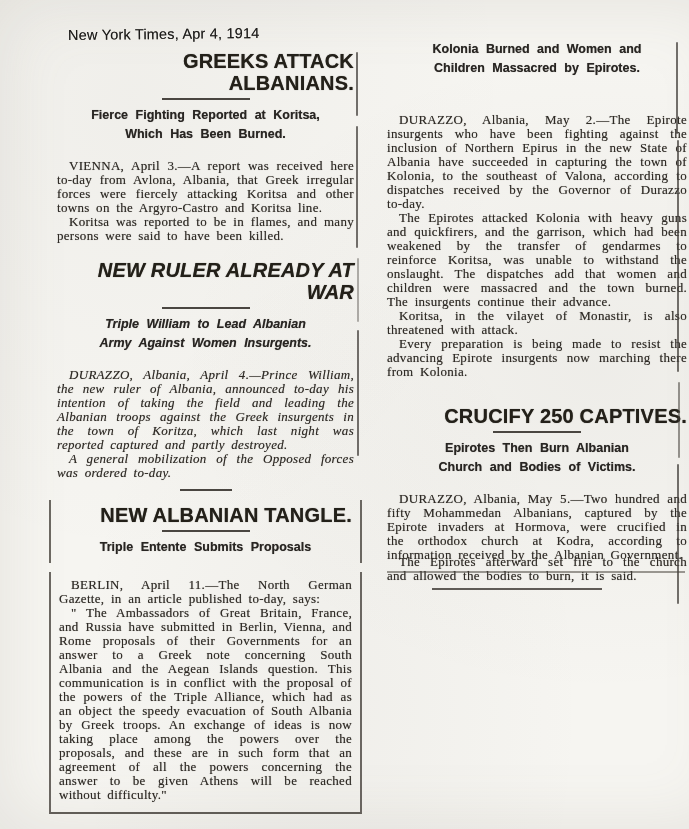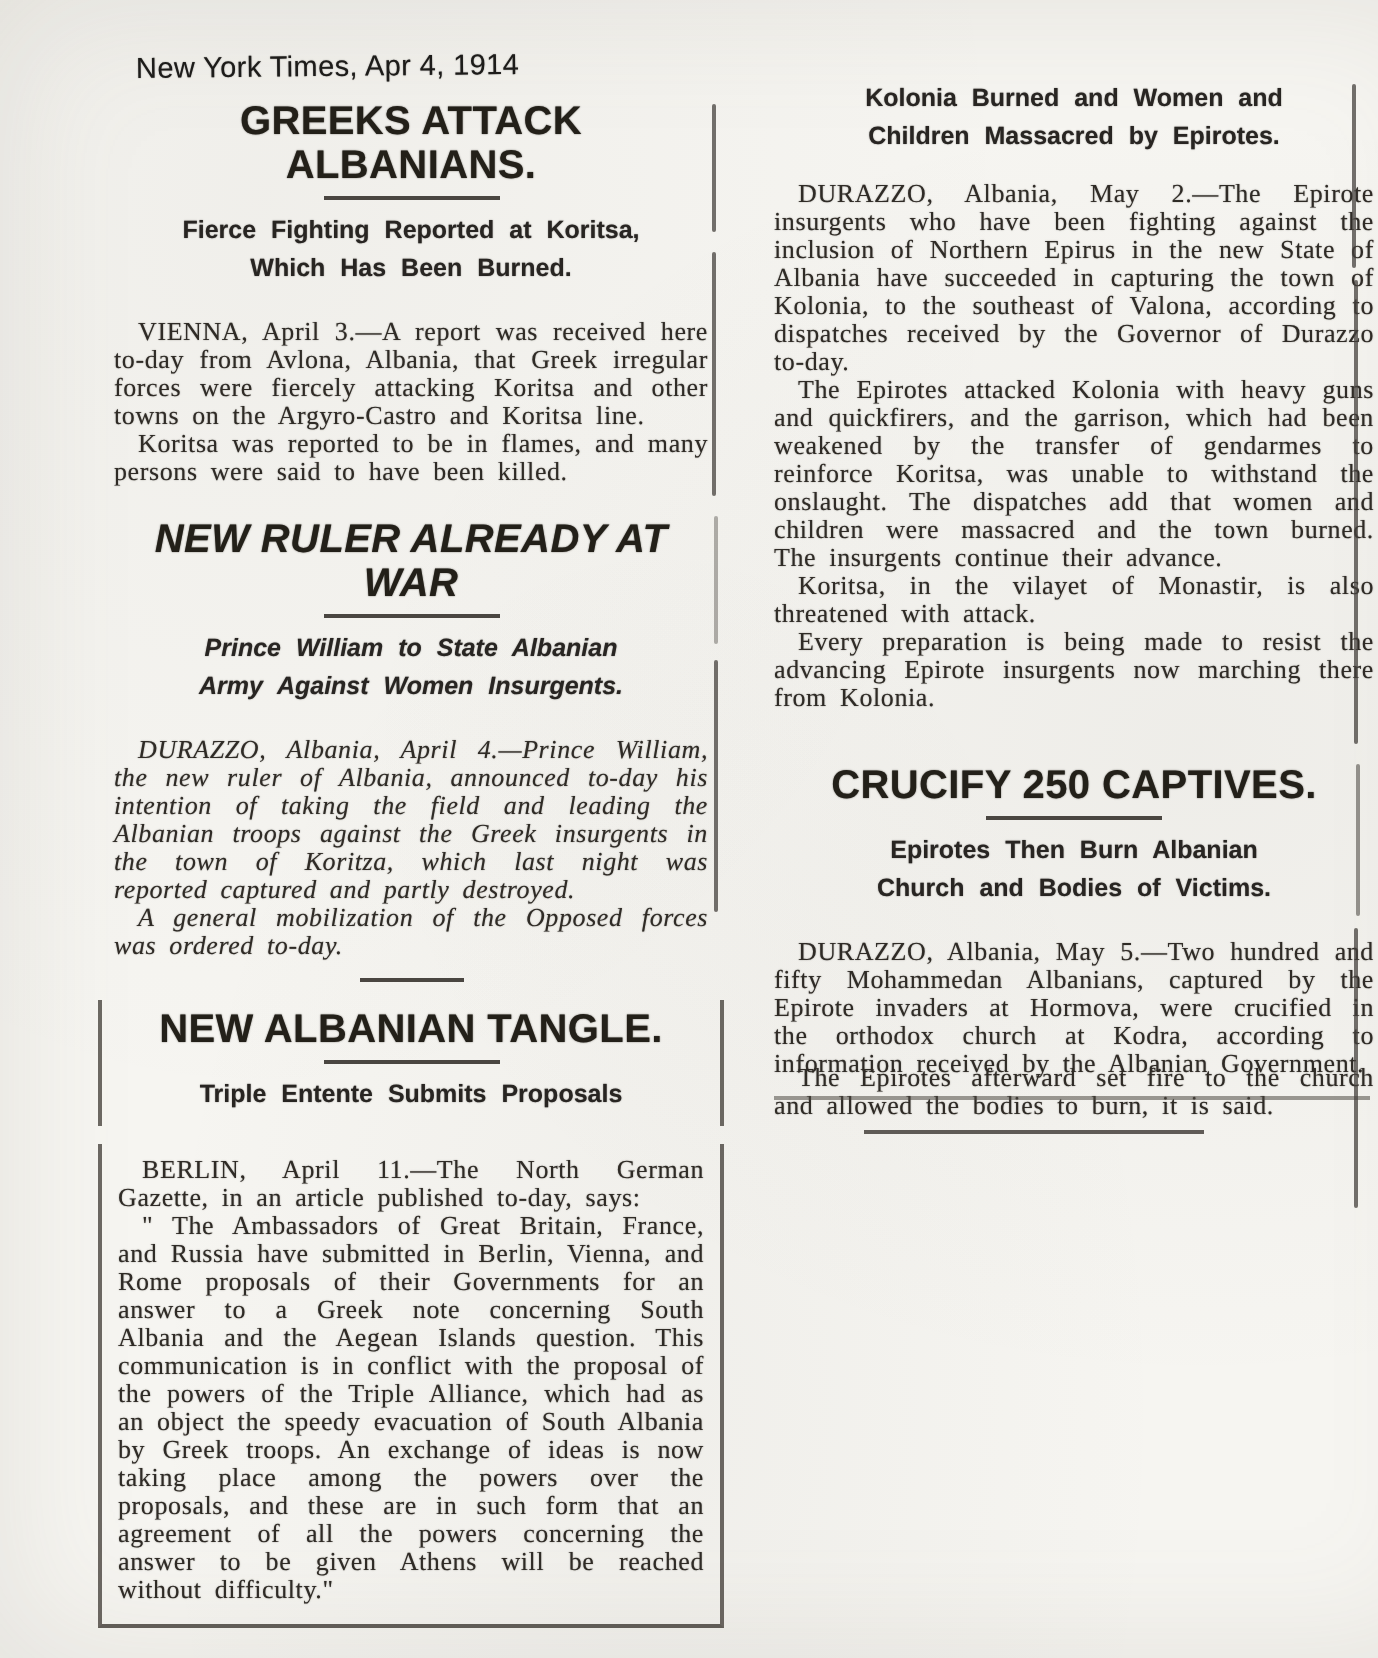--- a/index.html
+++ b/index.html
@@ -25,21 +25,21 @@
     letter-spacing:0.2px;
     text-shadow:0 0 0.6px rgba(30,28,26,0.6);
   }
   .col { position:absolute; }
   .col-left  { left:57px;  top:50px; width:297px; }
   .col-right { left:387px; top:40px; width:300px; }
 
   .headline {
     font-family:"Liberation Sans", sans-serif;
     font-weight:700; font-size:20px; line-height:22px;
-    letter-spacing:0.2px; text-align:center;
+    letter-spacing:0.2px; text-align:right;
     color:#232019; margin:0;
     text-shadow:0 0 0.8px rgba(35,32,25,0.7);
   }
   .headline-rule {
     width:88px; height:2px; background:#4a4641;
     margin:4px auto 6px auto;
   }
   .subhead { margin:0; }
   .subhead span {
     display:block;
@@ -117,21 +117,21 @@
         <span>Which Has Been Burned.</span>
       </h2>
       <p class="body-par par-gap">VIENNA, April 3.—A report was received here to-day from Avlona, Albania, that Greek irregular forces were fiercely attacking Koritsa and other towns on the Argyro-Castro and Koritsa line.</p>
       <p class="body-par">Koritsa was reported to be in flames, and many persons were said to have been killed.</p>
     </section>
 
     <section class="section-2">
       <h1 class="headline">NEW RULER ALREADY AT WAR</h1>
       <div class="headline-rule"></div>
       <h2 class="subhead">
-        <span>Prince William to State Albanian</span>
+        <span>Triple William to Lead Albanian</span>
         <span>Army Against Women Insurgents.</span>
       </h2>
       <p class="body-par par-gap">DURAZZO, Albania, April 4.—Prince William, the new ruler of Albania, announced to-day his intention of taking the field and leading the Albanian troops against the Greek insurgents in the town of Koritza, which last night was reported captured and partly destroyed.</p>
       <p class="body-par">A general mobilization of the Opposed forces was ordered to-day.</p>
       <div class="mini-divider"></div>
     </section>
 
     <section>
       <div class="boxed-head">
         <h1 class="headline">NEW ALBANIAN TANGLE.</h1>
@@ -148,21 +148,21 @@
 
   </div>
 
   <div class="col col-right">
 
     <section>
       <h2 class="subhead">
         <span>Kolonia Burned and Women and</span>
         <span>Children Massacred by Epirotes.</span>
       </h2>
-      <p class="body-par" style="margin-top:12px;">DURAZZO, Albania, May 2.—The Epirote insurgents who have been fighting against the inclusion of Northern Epirus in the new State of Albania have succeeded in capturing the town of Kolonia, to the southeast of Valona, according to dispatches received by the Governor of Durazzo to-day.</p>
+      <p class="body-par" style="margin-top:35px;">DURAZZO, Albania, May 2.—The Epirote insurgents who have been fighting against the inclusion of Northern Epirus in the new State of Albania have succeeded in capturing the town of Kolonia, to the southeast of Valona, according to dispatches received by the Governor of Durazzo to-day.</p>
       <p class="body-par">The Epirotes attacked Kolonia with heavy guns and quickfirers, and the garrison, which had been weakened by the transfer of gendarmes to reinforce Koritsa, was unable to withstand the onslaught. The dispatches add that women and children were massacred and the town burned. The insurgents continue their advance.</p>
       <p class="body-par">Koritsa, in the vilayet of Monastir, is also threatened with attack.</p>
       <p class="body-par">Every preparation is being made to resist the advancing Epirote insurgents now marching there from Kolonia.</p>
     </section>
 
     <section style="margin-top:26px;">
       <h1 class="headline">CRUCIFY 250 CAPTIVES.</h1>
       <div class="headline-rule"></div>
       <h2 class="subhead">
         <span>Epirotes Then Burn Albanian</span>

